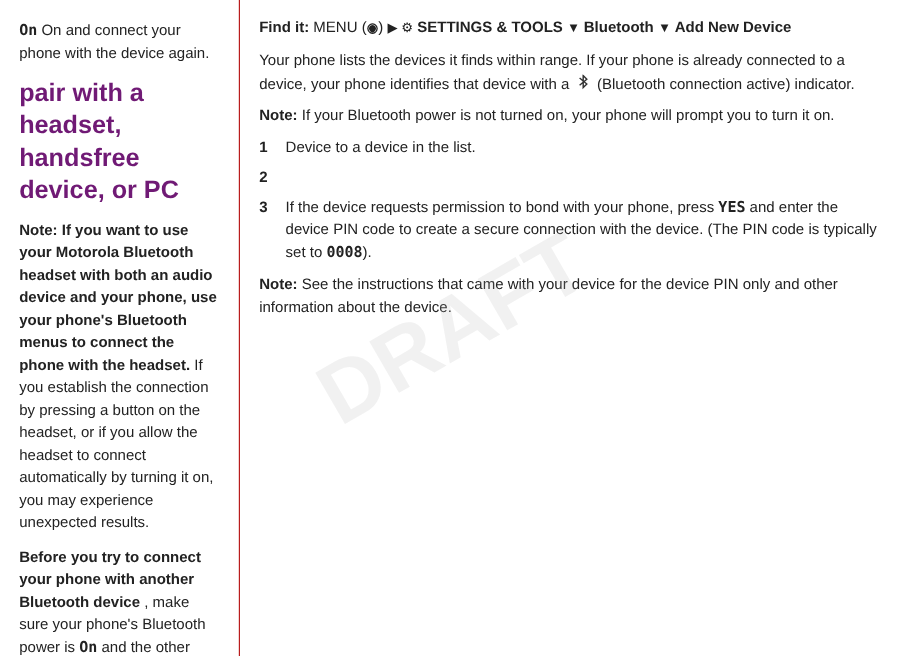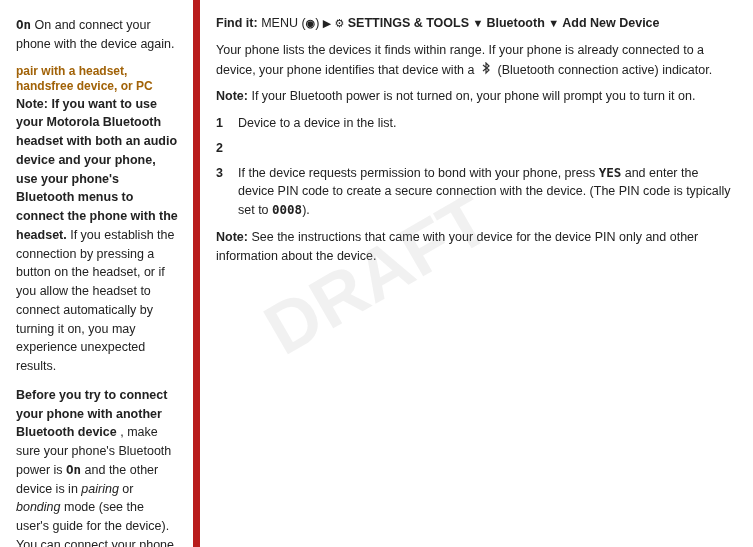--- a/index.html
+++ b/index.html
@@ -15,21 +15,21 @@
       font-family: Arial, sans-serif;
       font-size: 13px;
       color: #222;
       overflow: hidden;
       display: flex;
     }
 
     .page-left {
       width: 200px;
       padding: 16px 14px 16px 16px;
-      border-right: 7px solid #b91c1c;
+      border-right: 1px solid #b91c1c;
       display: flex;
       flex-direction: column;
       justify-content: space-between;
     }
 
     .page-right {
       flex: 1;
       padding: 14px 16px 16px 16px;
       display: flex;
       flex-direction: column;
@@ -39,24 +39,25 @@
       font-size: 12.5px;
       line-height: 1.5;
       color: #222;
     }
 
     .left-body-text p {
       margin-bottom: 10px;
     }
 
     .heading-large {
-      font-size: 12px;
-      font-weight: bold;
+      font-size: 21px;
+      font-weight: bold;
+      margin-bottom: 10px;
       line-height: 1.3;
-      color: #a16207;
+      color: #701a75;
     }
 
     .note-bold {
       font-weight: bold;
     }
 
     .code-inline {
       font-family: monospace;
       font-weight: bold;
     }

